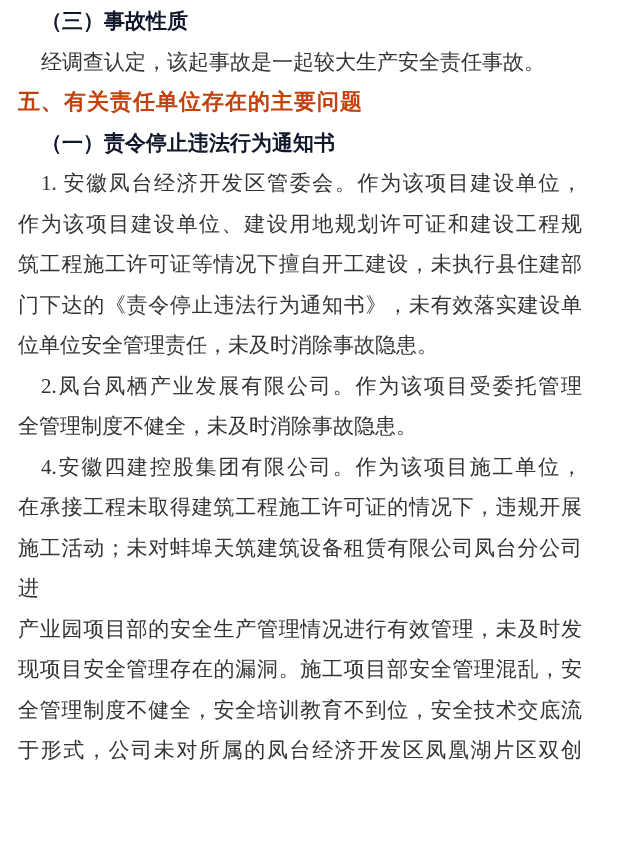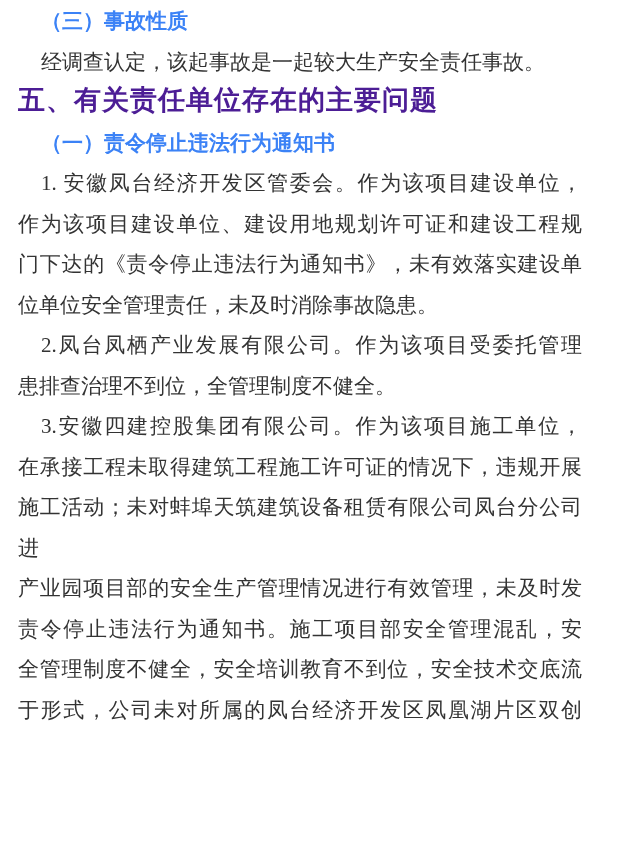--- a/index.html
+++ b/index.html
@@ -28,44 +28,45 @@
     text-align-last: left;
   }
   .line.fill {
     text-align-last: justify;
   }
   .indent {
     text-indent: 23px;
   }
   .subheading {
     font-weight: bold;
-    color: #3b82f6;
+    color: #0f172a;
   }
   .heading {
-    font-family: Liberation Mono, monospace;
+    font-family: Liberation Sans, sans-serif;
     font-weight: 700;
-    font-size: 27px;
+    font-size: 22px;
     letter-spacing: 1px;
-    color: #4c1d95;
+    color: #c2410c;
   }
 </style>
 </head>
 <body>
 
 <div class="page">
   <div class="line subheading indent">（三）事故性质</div>
   <div class="line indent">经调查认定，该起事故是一起较大生产安全责任事故。</div>
   <div class="line heading">五、有关责任单位存在的主要问题</div>
   <div class="line subheading indent">（一）责令停止违法行为通知书</div>
   <div class="line indent fill">1. 安徽凤台经济开发区管委会。作为该项目建设单位，</div>
   <div class="line fill">作为该项目建设单位、建设用地规划许可证和建设工程规</div>
+  <div class="line fill">筑工程施工许可证等情况下擅自开工建设，未执行县住建部</div>
   <div class="line fill">门下达的《责令停止违法行为通知书》，未有效落实建设单</div>
   <div class="line">位单位安全管理责任，未及时消除事故隐患。</div>
   <div class="line indent fill">2.凤台凤栖产业发展有限公司。作为该项目受委托管理</div>
-  <div class="line">患排查治理不到位，全管理制度不健全。</div>
-  <div class="line indent fill">3.安徽四建控股集团有限公司。作为该项目施工单位，</div>
+  <div class="line">全管理制度不健全，未及时消除事故隐患。</div>
+  <div class="line indent fill">4.安徽四建控股集团有限公司。作为该项目施工单位，</div>
   <div class="line fill">在承接工程未取得建筑工程施工许可证的情况下，违规开展</div>
   <div class="line fill">施工活动；未对蚌埠天筑建筑设备租赁有限公司凤台分公司进</div>
   <div class="line fill">产业园项目部的安全生产管理情况进行有效管理，未及时发</div>
-  <div class="line fill">责令停止违法行为通知书。施工项目部安全管理混乱，安</div>
+  <div class="line fill">现项目安全管理存在的漏洞。施工项目部安全管理混乱，安</div>
   <div class="line fill">全管理制度不健全，安全培训教育不到位，安全技术交底流</div>
   <div class="line fill">于形式，公司未对所属的凤台经济开发区凤凰湖片区双创</div>
 </div>
 
 </body></html>

